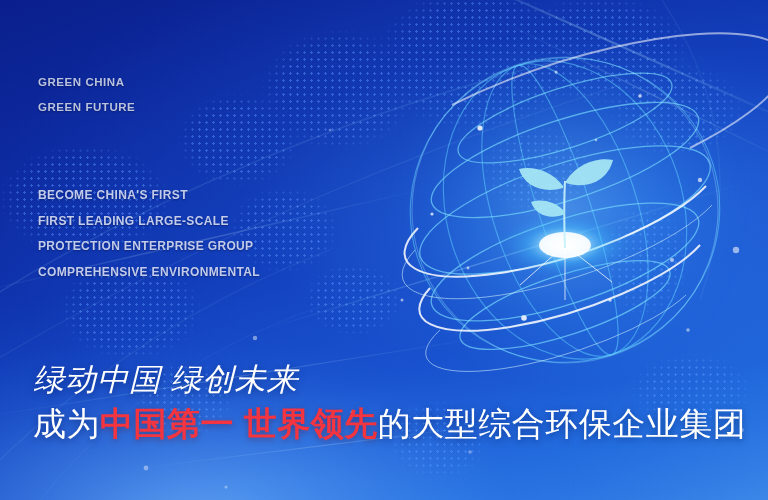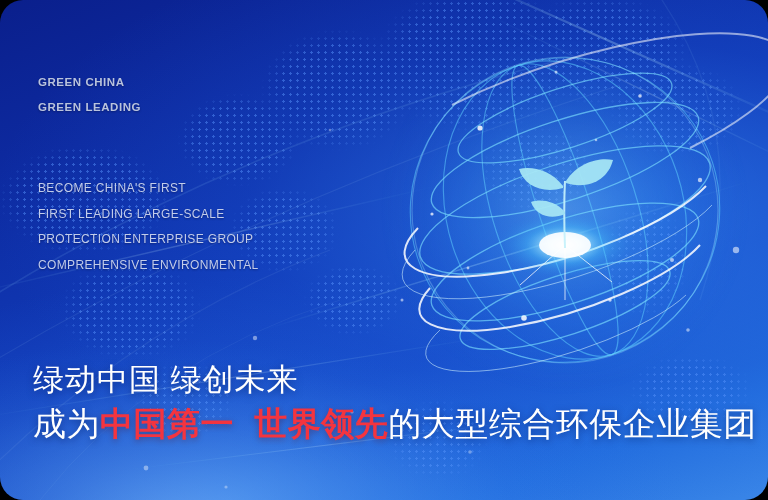--- a/index.html
+++ b/index.html
@@ -7,21 +7,20 @@
 
   .banner{
     position:relative;
     width:768px; height:500px;
     overflow:hidden;
     font-family:"Liberation Sans","DejaVu Sans",sans-serif;
     background:
       radial-gradient(120% 90% at 78% 42%, rgba(60,150,255,.50) 0%, rgba(30,95,225,.22) 38%, rgba(0,0,0,0) 66%),
       radial-gradient(80% 60% at 30% 100%, rgba(70,150,250,.55) 0%, rgba(40,110,235,.18) 45%, rgba(0,0,0,0) 75%),
       linear-gradient(160deg, #0a1f8c 0%, #0d2aa0 22%, #1038b4 46%, #1549c4 66%, #2470de 86%, #3a86e8 100%);
-    border-radius: 23px;
   }
 
   
   .dotmap{
     position:absolute; inset:0;
     background-image:radial-gradient(circle, rgba(90,150,255,.55) 1.05px, rgba(0,0,0,0) 1.35px);
     background-size:7px 7px;
     opacity:.85;
     -webkit-mask-image:
       radial-gradient(ellipse 16% 16% at 11% 40%, #000 52%, transparent 70%),
@@ -59,45 +58,46 @@
 
   
   .tagline{
     position:absolute; left:38px; top:70px;
     color:#b9c3dd;
     font-size:11.5px; font-weight:bold; letter-spacing:.55px;
     line-height:25px;
     text-shadow:0 1px 2px rgba(0,10,60,.45);
   }
   .mission{
-    position:absolute; left:38px; top:176px;
+    position:absolute; left:38px; top:183px;
     color:#c2ccea;
-    font-size:12px; font-weight:normal; letter-spacing:.35px;
+    font-size:12px; font-weight:bold; letter-spacing:.35px;
     line-height:25.5px;
     text-shadow:0 1px 2px rgba(0,10,60,.45);
   }
   .tagline div, .mission div{ white-space:nowrap; }
 
   .headline{
     position:absolute; left:33px; top:364px;
     color:#ffffff;
     font-size:31px; font-weight:normal; letter-spacing:1px;
     line-height:1;
     text-shadow:0 2px 7px rgba(0,25,90,.55);
     white-space:nowrap;
+    font-style:italic;
   }
   .subline{
     position:absolute; left:33px; top:407px;
     color:#ffffff;
     font-size:33px; font-weight:normal; letter-spacing:.5px;
     line-height:1;
     text-shadow:0 2px 7px rgba(0,25,90,.55);
     white-space:nowrap;
   }
-  .subline .hl{ color:#f4343f; font-weight:bold; text-shadow:0 2px 6px rgba(90,0,0,.35);font-family:Liberation Mono, monospace; }
+  .subline .hl{ color:#f4343f; font-weight:bold; text-shadow:0 2px 6px rgba(90,0,0,.35); }
 </style>
 </head>
 <body>
 
 <div class="banner">
 
   <div class="dotmap"></div>
 
   <svg class="fx" viewBox="0 0 768 500" preserveAspectRatio="none">
     <defs>
@@ -212,21 +212,21 @@
       <circle cx="146" cy="468" r="2.4" opacity=".40"></circle>
       <circle cx="226" cy="487" r="1.6" opacity=".35"></circle>
       <circle cx="470" cy="452" r="1.8" opacity=".35"></circle>
       <circle cx="742" cy="430" r="2" opacity=".35"></circle>
       <circle cx="330" cy="130" r="1.3" opacity=".35"></circle>
     </g>
   </svg>
 
   <div class="tagline">
     <div>GREEN CHINA</div>
-    <div>GREEN LEADING</div>
+    <div>GREEN FUTURE</div>
   </div>
 
   <div class="mission">
     <div>BECOME CHINA'S FIRST</div>
     <div>FIRST LEADING LARGE-SCALE</div>
     <div>PROTECTION ENTERPRISE GROUP</div>
     <div>COMPREHENSIVE ENVIRONMENTAL</div>
   </div>
 
   <div class="headline">绿动中国 绿创未来</div>

